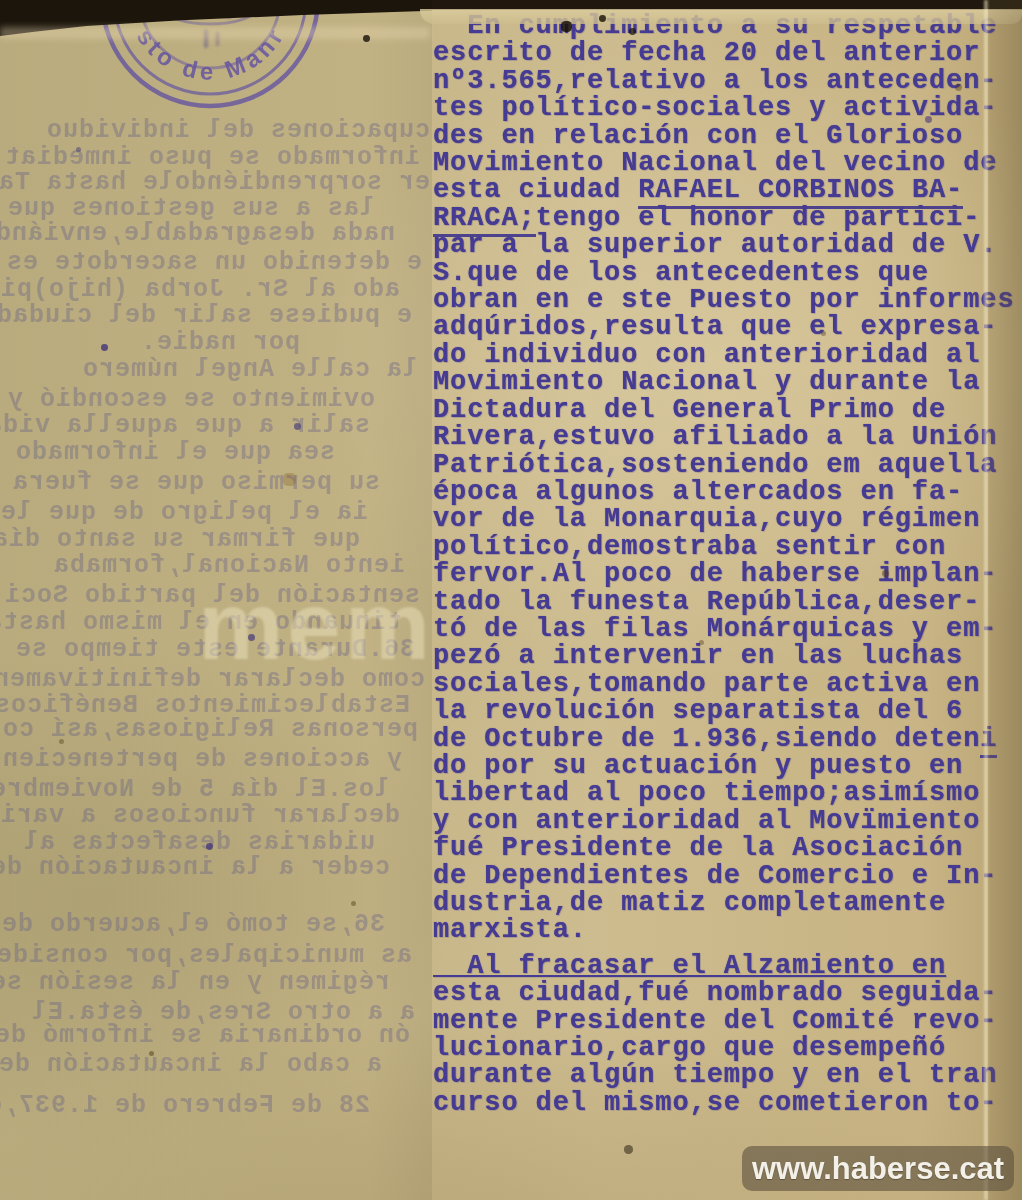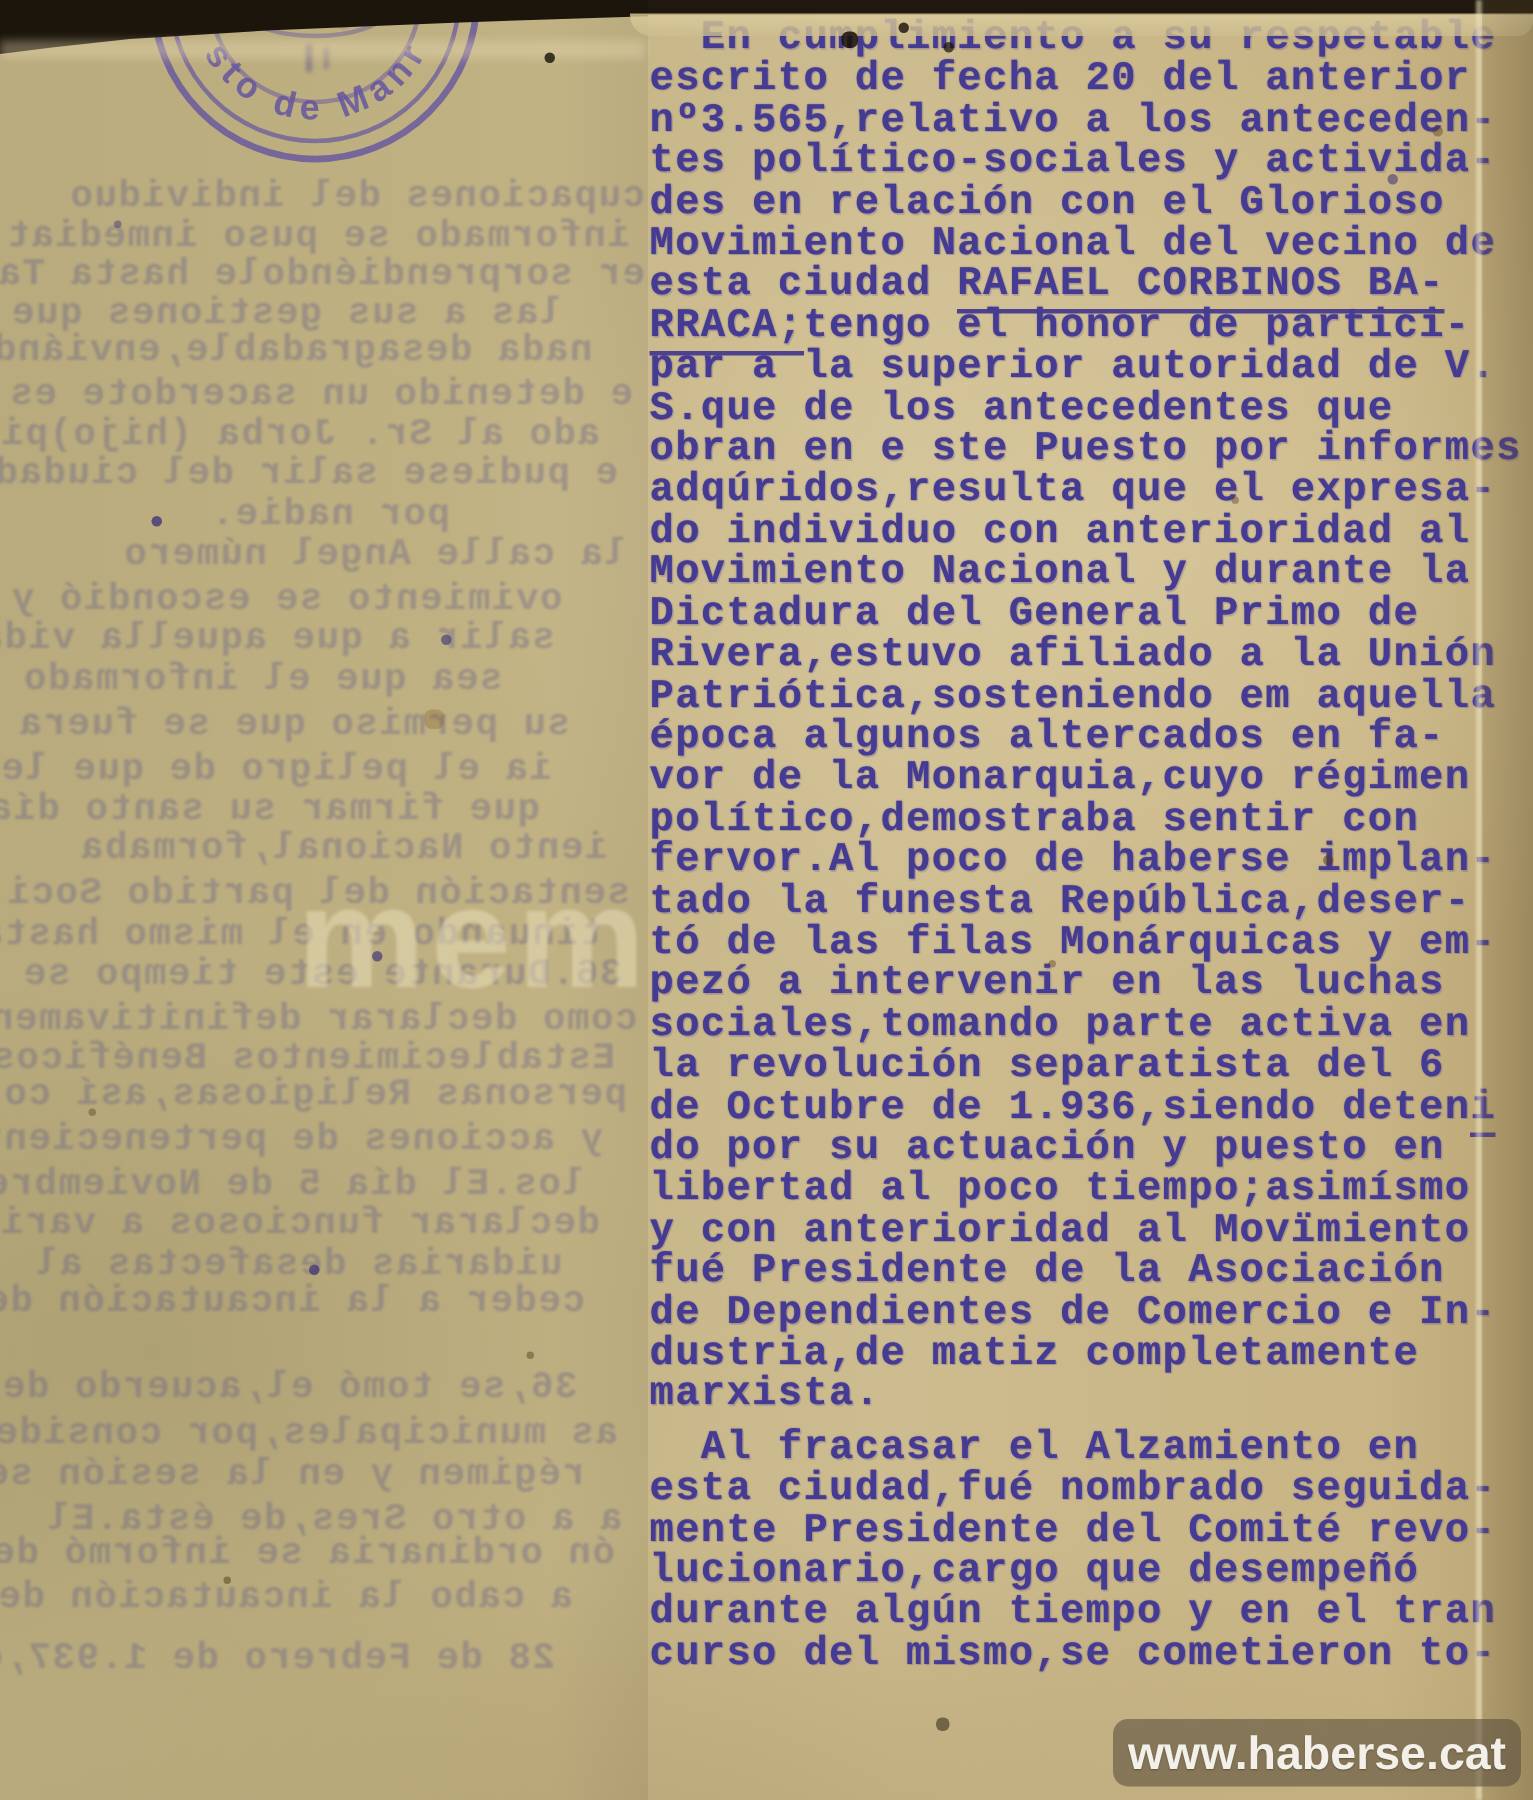--- a/index.html
+++ b/index.html
@@ -50,21 +50,21 @@
   
   .bleed{position:absolute;left:0;top:0;width:430px;height:1200px;}
   .bleed div{position:absolute;transform:scaleX(-1);white-space:nowrap;
     font:700 25px/25px "Liberation Mono",monospace;letter-spacing:1px;
     color:rgba(106,99,134,.40);filter:blur(.7px);}
   
   .typed{position:absolute;left:433px;top:13px;width:586px;
     font:700 27px/27.4px "Liberation Mono",monospace;letter-spacing:.9px;
     color:#463b92;white-space:pre;
     text-shadow:0 0 1px rgba(70,59,146,.7), 1px 1px 0 rgba(70,59,146,.18);}
-  .typed .para{margin-top:8px;}
+  .typed .para{margin-top:8px;text-decoration:underline;}
   .typed .u{border-bottom:3.5px solid rgba(66,55,142,.92);padding-bottom:1px;}
   
   .speck{position:absolute;left:0;top:0;width:3px;height:3px;border-radius:50%;background:transparent;
     box-shadow:
       103px 346px 0 2px rgba(58,46,120,.75),
       77px 148px 0 1px rgba(58,46,120,.45),
       250px 636px 0 2px rgba(58,46,120,.65),
       208px 845px 0 2px rgba(58,46,120,.7),
       296px 425px 0 2px rgba(58,46,120,.6),
       927px 118px 0 2px rgba(58,46,120,.55),

